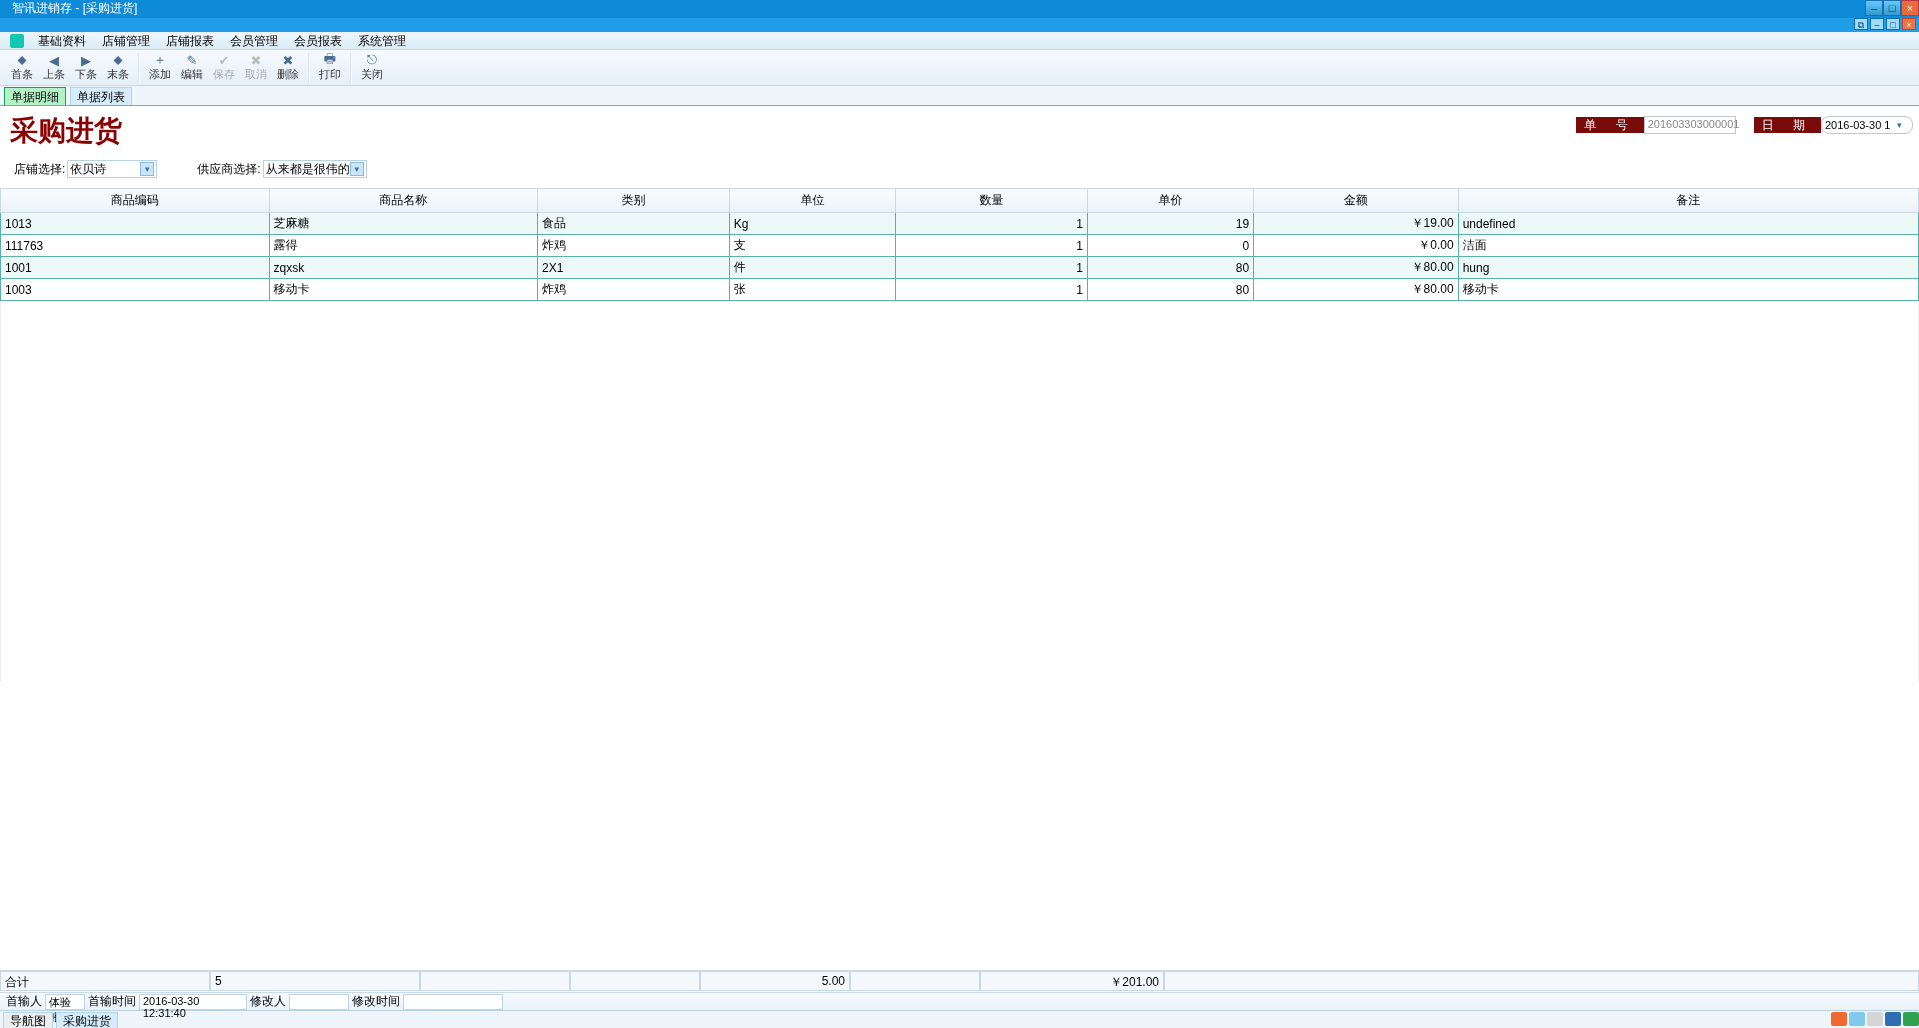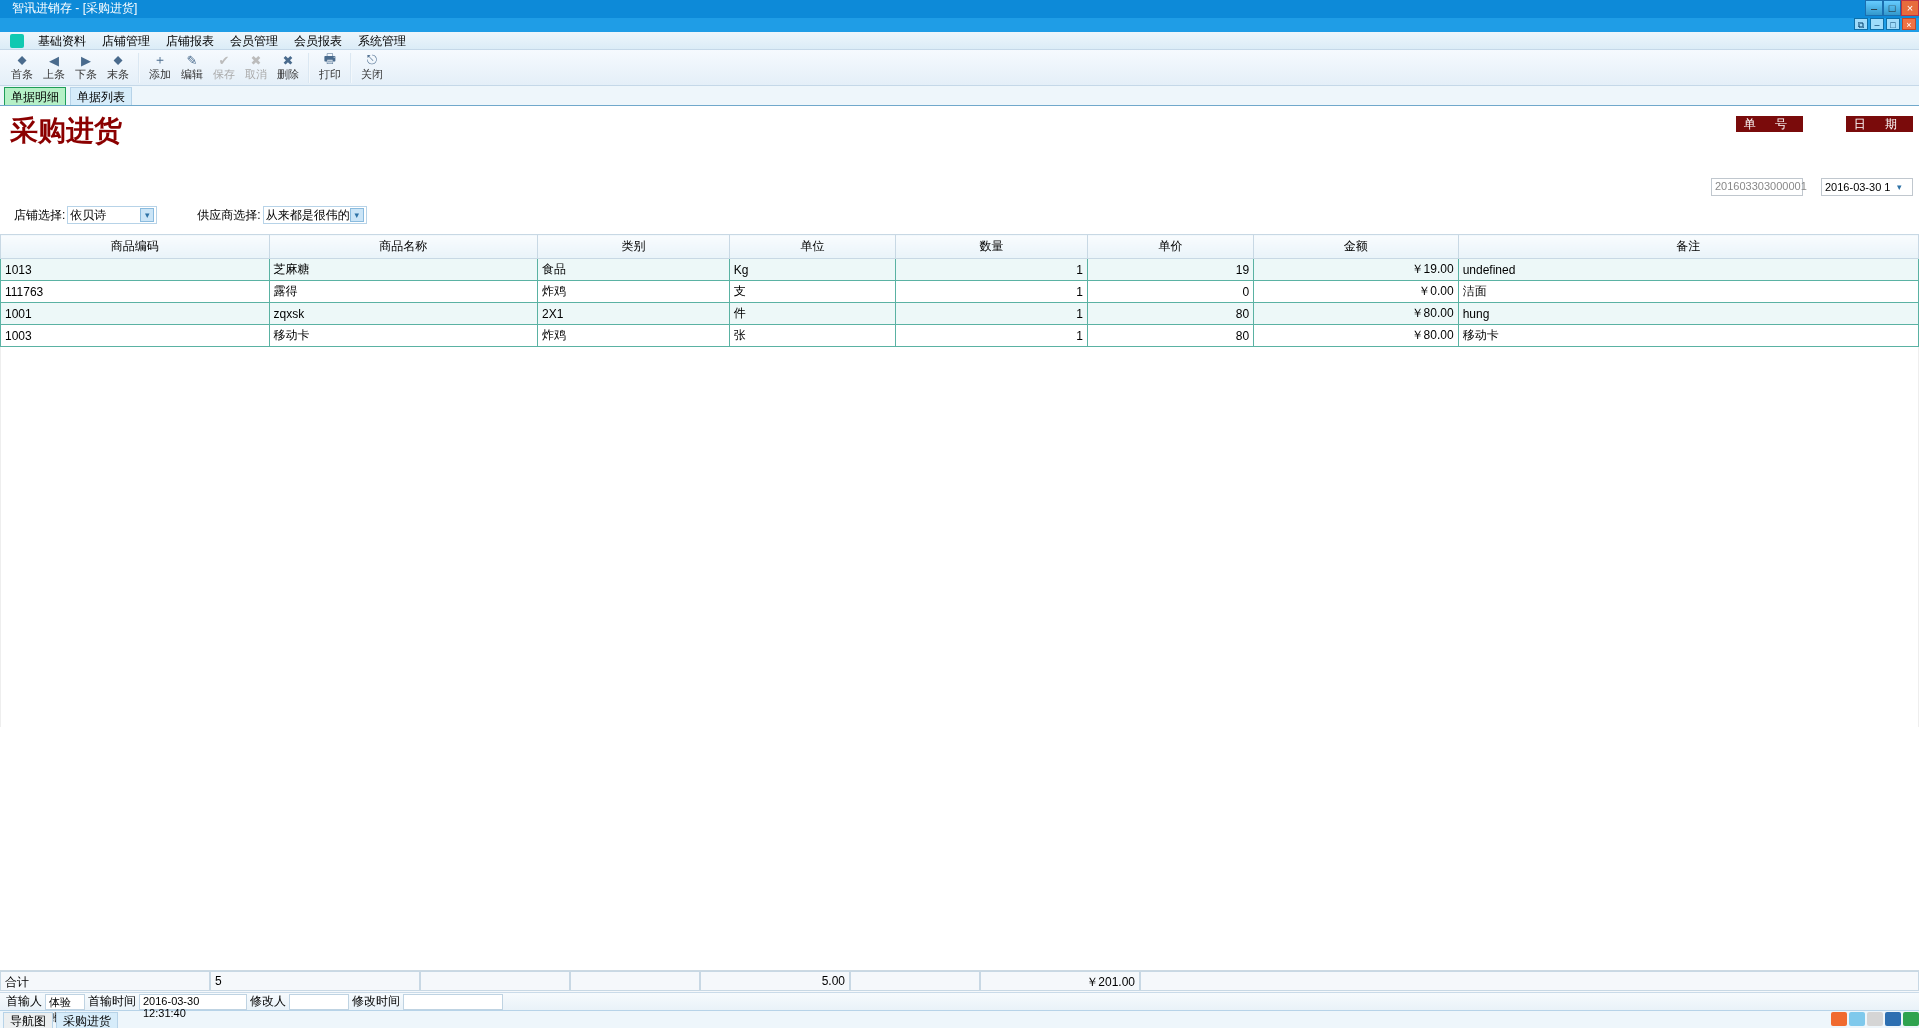--- a/index.html
+++ b/index.html
@@ -32,21 +32,21 @@
 
 .ptabs { height: 20px; background: #eef6fb; display:flex; align-items:flex-end; border-bottom:1px solid #70a8cb; }
 .ptab { height:18px; padding: 0 6px; font-size:12px; line-height:18px; border:1px solid #b7d3e8; border-bottom:none; background:#d6ecfa; margin-left:4px; }
 .ptab.active { background:#b5f0c6; border-color:#1f9e59; }
 
 
 .content { background: #fff; height: calc(100% - 18px - 14px - 18px - 36px - 20px - 22px - 18px - 18px); }
 .doc-header { display:flex; align-items:flex-start; padding: 6px 6px 0 10px; }
 .doc-title { font-size: 28px; color: #8b0000; font-weight: bold; font-family: "KaiTi","SimSun",serif; }
 .doc-header-right { margin-left:auto; display:flex; gap:18px; padding-top:4px; }
-.hdr-box { display:flex; flex-direction:column; align-items:flex-end;gap:46px; }
+.hdr-box { display:flex; flex-direction:row; align-items:center; }
 .hdr-label { background:#7a0b0b; color:#fff; text-align:center; font-size:12px; letter-spacing:8px; padding:1px 8px; height:16px; line-height:14px;}
 .hdr-val { border:1px solid #c0c7ce; height:18px; width:92px; padding:1px 3px; font-size:11px; color:#888; }
 .hdr-val.date { color:#000; }
 
 .filters { display:flex; gap:40px; padding: 10px 10px 6px 14px; font-size:12px; align-items:flex-start; }
 .fld { display:flex; align-items:center; gap:2px; }
 .fld label { white-space:nowrap; }
 .fsel { border:1px solid #b7d3e8; height:18px; width:90px; padding:0 2px; display:flex; align-items:center; justify-content:space-between;}
 .fsel .arrow { width:14px; height:14px; background:#cbe5f7; display:flex;align-items:center;justify-content:center; color:#2e72a6; font-size:9px; border:1px solid #8abbde;}
 .remark-box { border:1px solid #b7d3e8; width:410px; height:36px;}
@@ -159,21 +159,21 @@
 <div class="content">
   <div class="doc-header">
     <div class="doc-title">采购进货</div>
     <div class="doc-header-right">
       <div class="hdr-box">
         <div class="hdr-label">单 号</div>
         <div class="hdr-val">201603303000001</div>
       </div>
       <div class="hdr-box">
         <div class="hdr-label">日 期</div>
-        <div class="hdr-val date" style="display:flex;align-items:center;justify-content:space-between;">
+        <div class="hdr-val date" style="display:flex;align-items:center;justify-content:space-between;border-radius:8px;">
           <span>2016-03-30 1</span>
           <span class="arrow" style="width:12px;font-size:9px;color:#2e72a6">▾</span>
         </div>
       </div>
     </div>
   </div>
 
   <div class="filters">
     <div class="fld">
       <label>店铺选择:</label>
@@ -262,21 +262,21 @@
   </div>
 </div>
 
 <div class="totals">
   <div class="tcell" style="width:210px;">合计</div>
   <div class="tcell" style="width:210px;">5</div>
   <div class="tcell" style="width:150px;"></div>
   <div class="tcell" style="width:130px;"></div>
   <div class="tcell r" style="width:150px;text-align:right;">5.00</div>
   <div class="tcell" style="width:130px;"></div>
-  <div class="tcell r" style="width:160px;text-align:right;">￥201.00</div>
+  <div class="tcell r" style="width:184px;text-align:right;">￥201.00</div>
   <div class="tcell" style="flex:1;"></div>
 </div>
 
 <div class="status1">
   <span>首输人</span>
   <span class="sinp" style="width:40px;">体验账户</span>
   <span>首输时间</span>
   <span class="sinp" style="width:108px;">2016-03-30 12:31:40</span>
   <span>修改人</span>
   <span class="sinp" style="width:60px;"></span>

